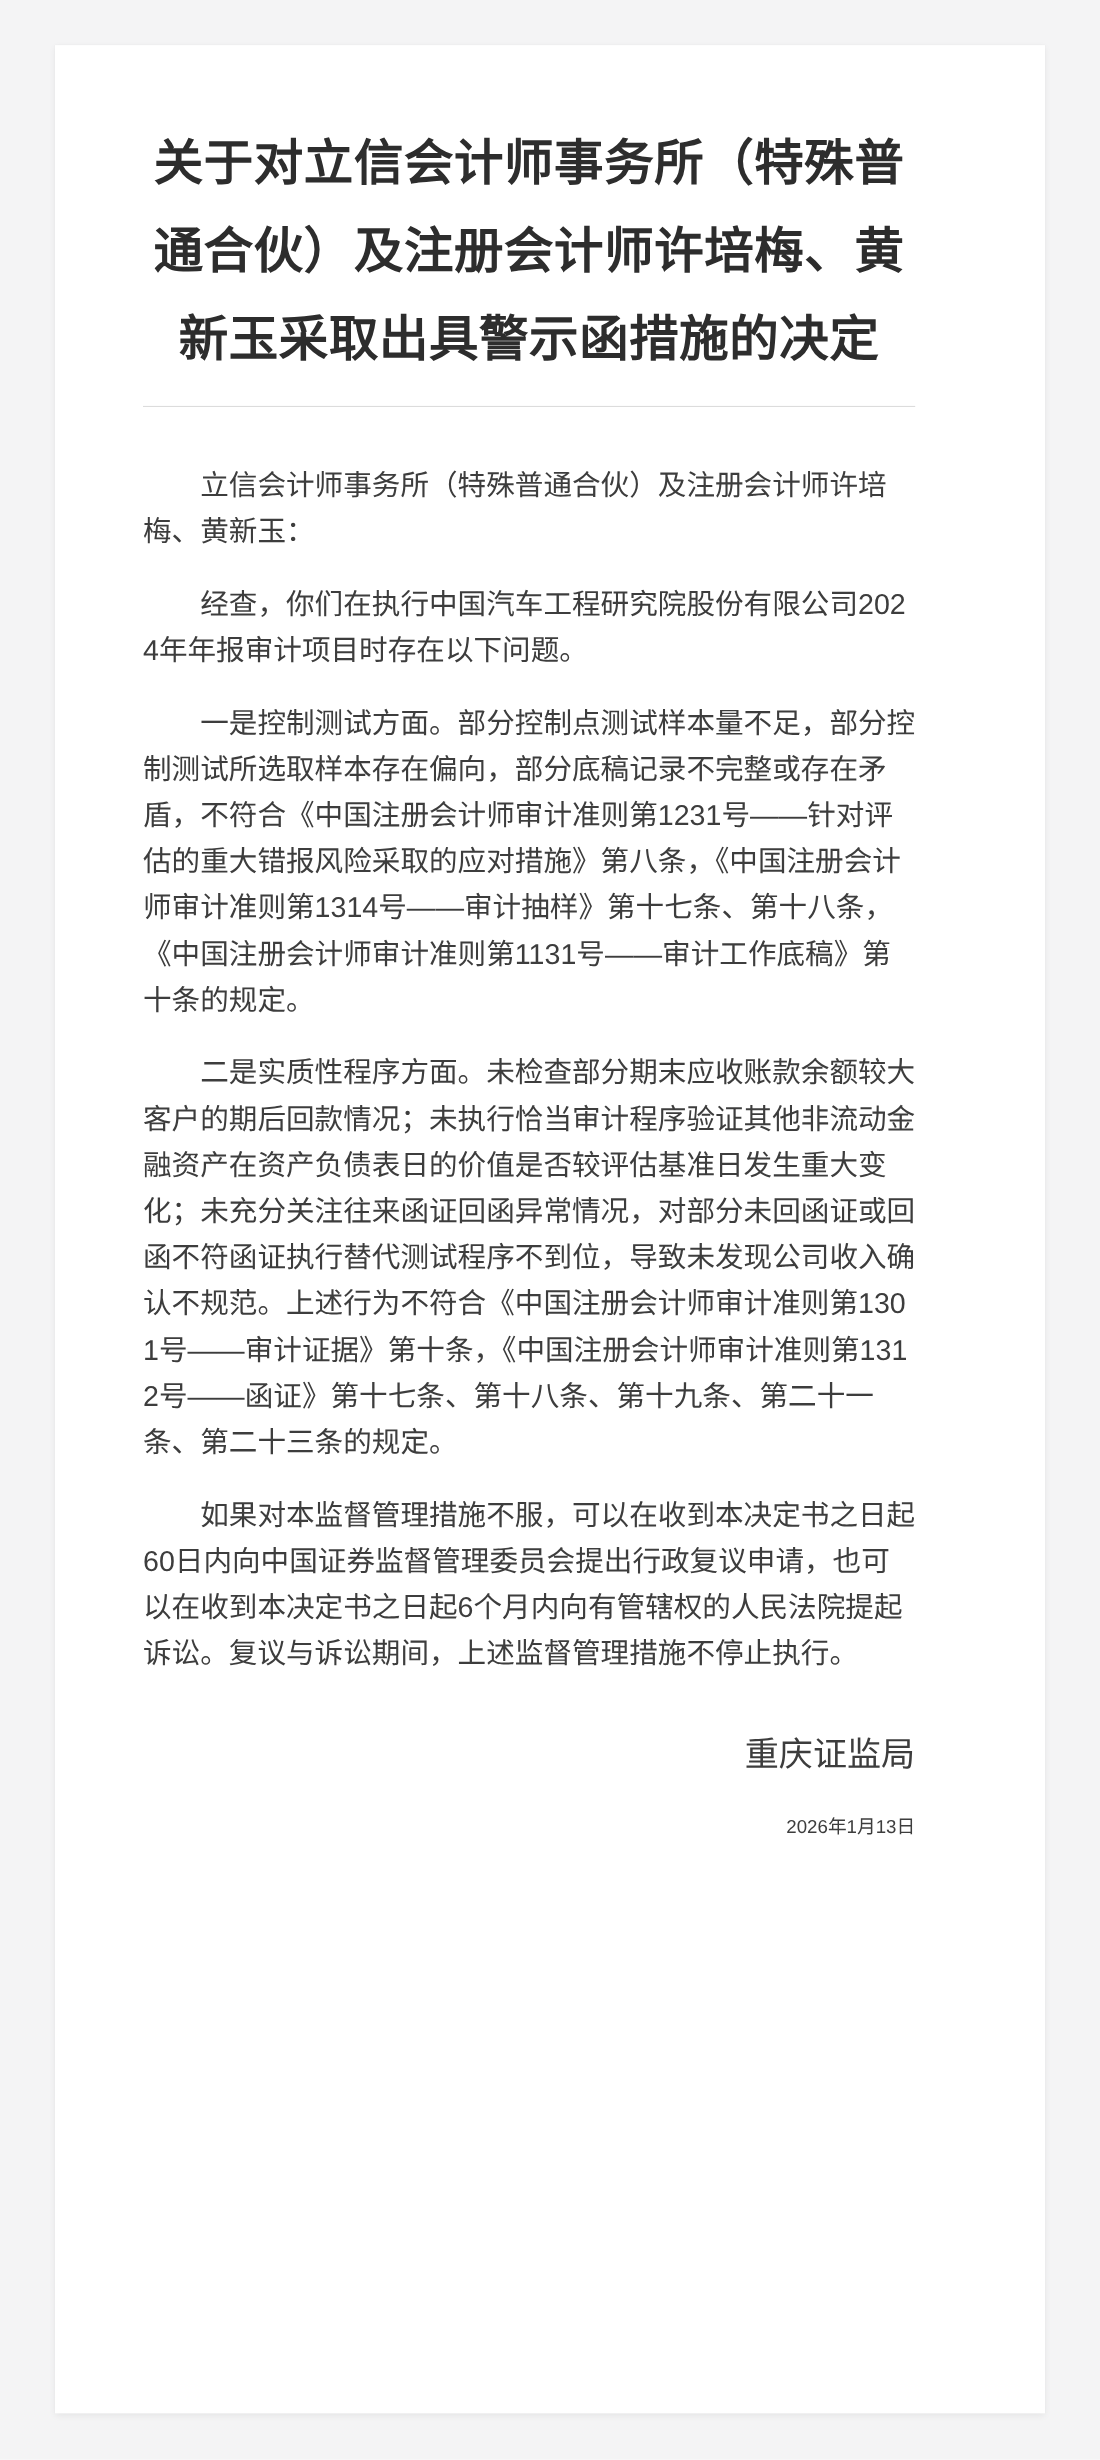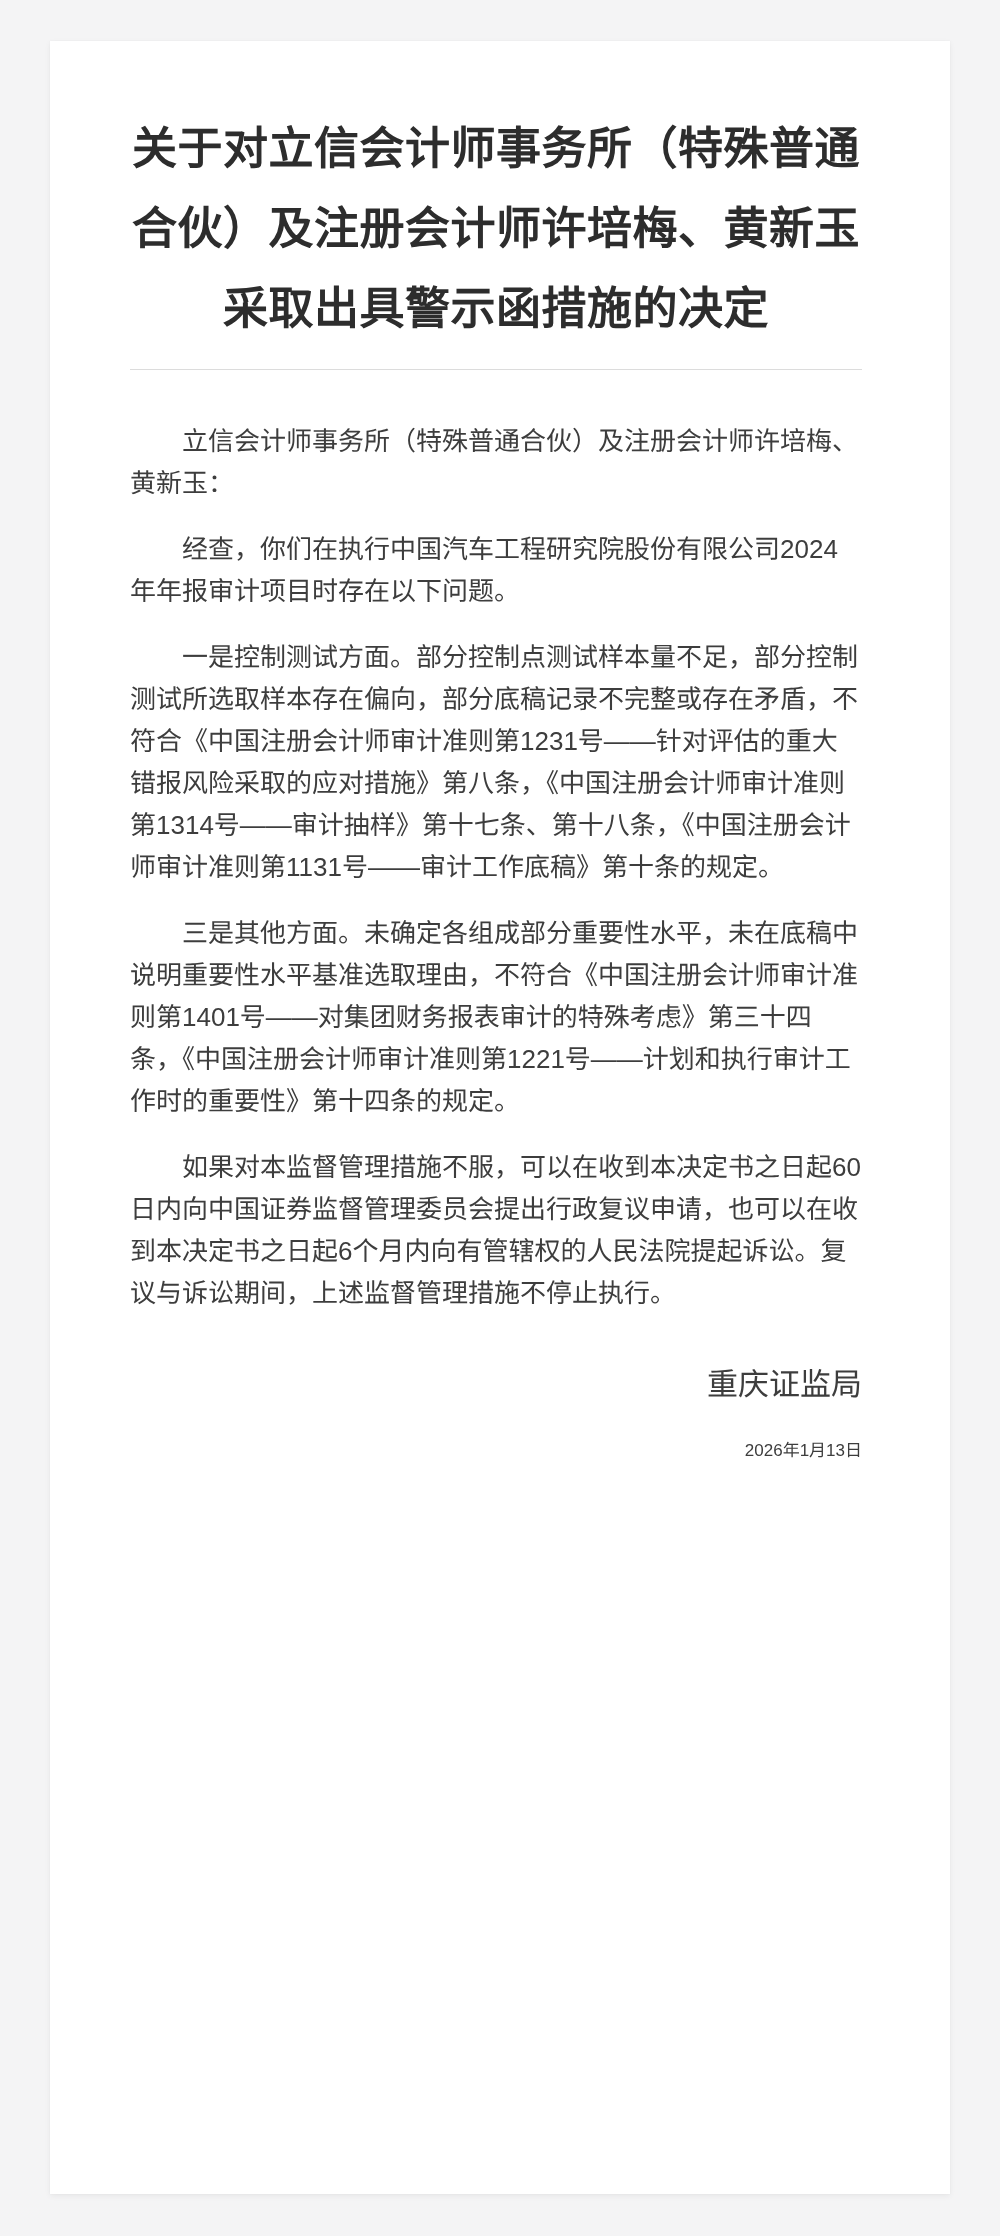--- a/index.html
+++ b/index.html
@@ -22,21 +22,21 @@
     background:var(--page-bg,#f4f4f5);
   }
   .card{
     width:900px;
     min-height:2153px;
     margin:0 auto;
     position:relative;
     top:41px;
     background:var(--card-bg,#ffffff);
     box-shadow:0 2px 6px rgba(0,0,0,0.06),0 0 1px rgba(0,0,0,0.05);
-    padding:68px 88px 84px 80px;
+    padding:68px 118px 84px 80px;
   }
   h1.doc-title{
     margin:0 0 20px 0;
     font-size:45px;
     line-height:80px;
     font-weight:bold;
     text-align:center;
     color:var(--title-color,#2d2d2d);
     letter-spacing:0.5px;
   }
@@ -76,21 +76,21 @@
 <div class="page">
   <article class="card">
     <h1 class="doc-title">关于对立信会计师事务所（特殊普通合伙）及注册会计师许培梅、黄新玉采取出具警示函措施的决定</h1>
 
     <hr class="title-divider">
 
     <section class="doc-body">
       <p class="para">立信会计师事务所（特殊普通合伙）及注册会计师许培梅、黄新玉：</p>
       <p class="para">经查，你们在执行中国汽车工程研究院股份有限公司2024年年报审计项目时存在以下问题。</p>
       <p class="para">一是控制测试方面。部分控制点测试样本量不足，部分控制测试所选取样本存在偏向，部分底稿记录不完整或存在矛盾，不符合《中国注册会计师审计准则第1231号——针对评估的重大错报风险采取的应对措施》第八条，《中国注册会计师审计准则第1314号——审计抽样》第十七条、第十八条，《中国注册会计师审计准则第1131号——审计工作底稿》第十条的规定。</p>
-      <p class="para">三是其他方面。未确定各组成部分重要性水平，未在底稿中说明重要性水平基准选取理由，不符合《中国注册会计师审计准则第1401号——对集团财务报表审计的特殊考虑》第三十四条，《中国注册会计师审计准则第1221号——计划和执行审计工作时的重要性》第十四条的规定。</p>
+      <p class="para">二是实质性程序方面。未检查部分期末应收账款余额较大客户的期后回款情况；未执行恰当审计程序验证其他非流动金融资产在资产负债表日的价值是否较评估基准日发生重大变化；未充分关注往来函证回函异常情况，对部分未回函证或回函不符函证执行替代测试程序不到位，导致未发现公司收入确认不规范。上述行为不符合《中国注册会计师审计准则第1301号——审计证据》第十条，《中国注册会计师审计准则第1312号——函证》第十七条、第十八条、第十九条、第二十一条、第二十三条的规定。</p>
       <p class="para">如果对本监督管理措施不服，可以在收到本决定书之日起60日内向中国证券监督管理委员会提出行政复议申请，也可以在收到本决定书之日起6个月内向有管辖权的人民法院提起诉讼。复议与诉讼期间，上述监督管理措施不停止执行。</p>
     </section>
 
     <p class="sig-issuer">重庆证监局</p>
 
     <p class="sig-date">2026年1月13日</p>
   </article>
 </div>
 
 </body></html>

